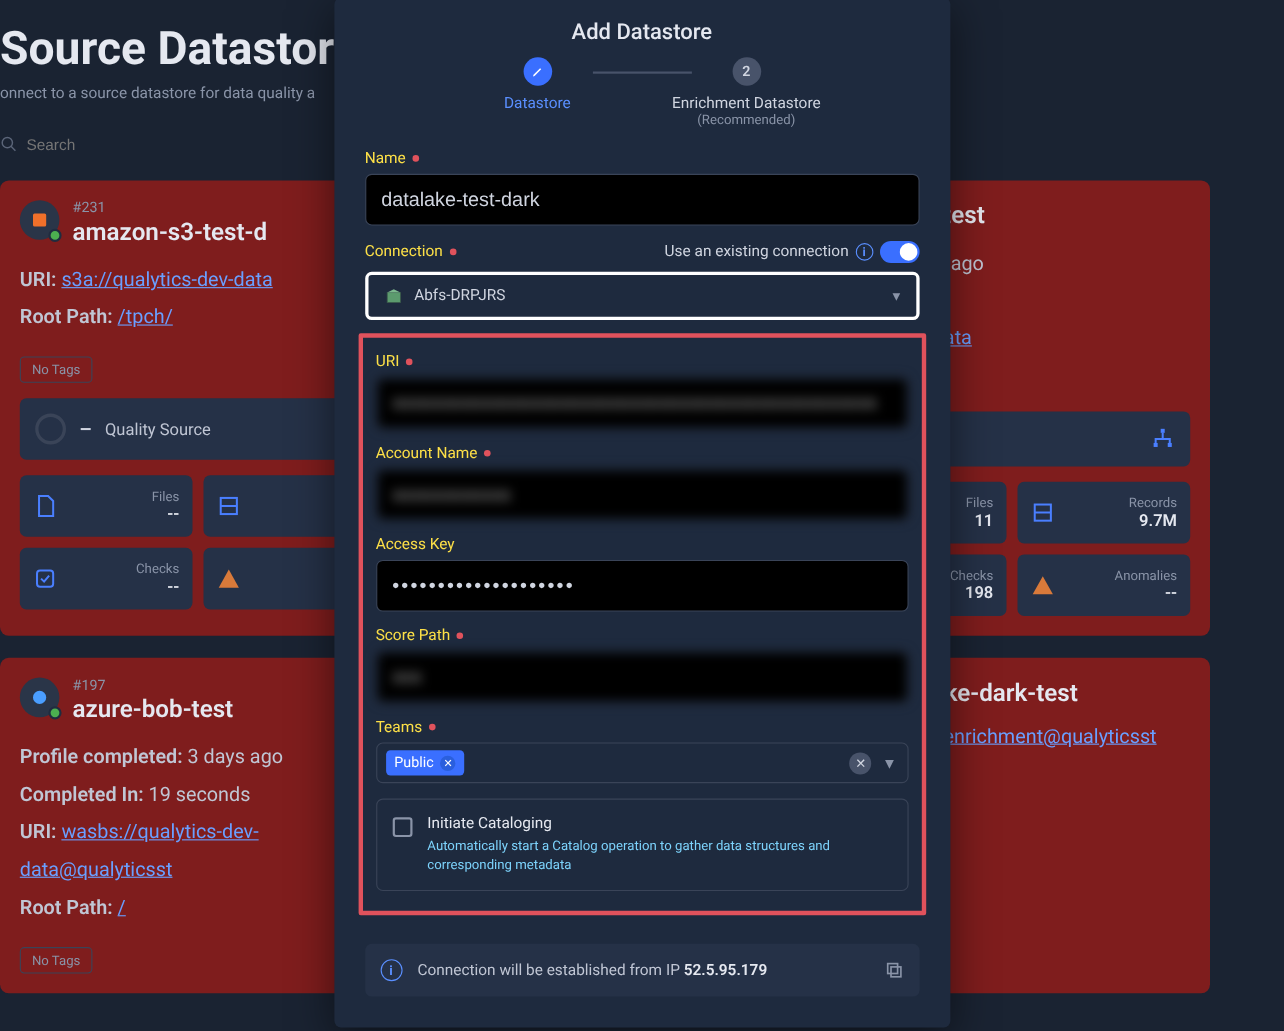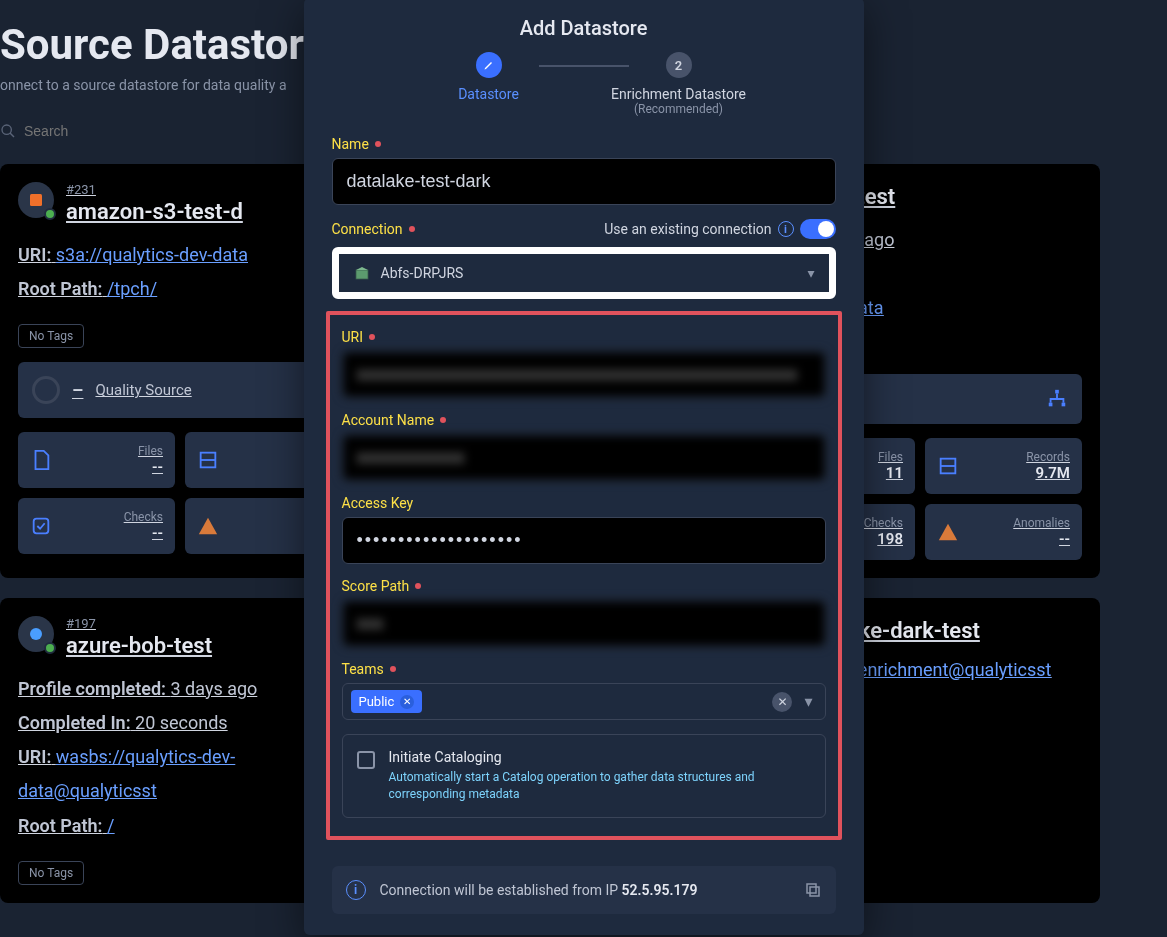--- a/index.html
+++ b/index.html
@@ -15,26 +15,25 @@
 
 
 .page-bg { padding: 20px 0 0 0; filter: blur(0px); }
 .page-title { font-size: 42px; font-weight: 700; color: #e5e8f0; margin-left: 0; }
 .page-subtitle { font-size: 14px; color: #8a94a8; margin-top: 8px; margin-bottom: 30px; }
 .search-row { display:flex; align-items:center; gap:8px; margin: 0 20px 25px 0; }
 .search-icon-bg { width:16px; height:16px; fill:#5a6478; }
 .search-input-bg { background:transparent; border:none; color:#8a94a8; font-size:14px; width:300px; outline:none; }
 .cards-row { display:flex; gap:20px; }
 .card {
-  background: #000000;
+  background: #7f1d1d;
   border-radius: 8px;
   padding: 18px;
   width: 360px;
   flex-shrink: 0;
-  text-decoration: underline;
 }
 .card-head { display:flex; align-items:flex-start; gap:12px; margin-bottom:14px; }
 .card-avatar { width:36px; height:36px; border-radius:50%; background:#2a3548; display:flex; align-items:center; justify-content:center; font-size:14px; color:#f0702a; position:relative; }
 .card-avatar.azure { color:#4a9eff; }
 .card-avatar .dot { position:absolute; bottom:-2px; right:-2px; width:12px; height:12px; border-radius:50%; background:#4caf50; border:2px solid #202c3f; }
 .card-id { font-size:13px; color:#8a94a8; }
 .card-name { font-size:22px; font-weight:600; color:#e5e8f0; margin-top:2px; }
 .card-meta { font-size:18px; line-height:1.9; color:#c0c6d4; margin-bottom:12px; }
 .card-meta b { font-weight:600; }
 .card-meta a { color:#6a9fff; text-decoration:underline; }
@@ -86,21 +85,21 @@
   width:100%; padding:12px 14px; background:#000000; border:1px solid #3a4458;
   border-radius:6px; color:#d0d5e0; font-size:18px; outline:none;
 }
 .fld-input.blur { filter: blur(5px); color:rgba(255,255,255,0.6); }
 .fld-input.masked { letter-spacing:2px; }
 .connection-row { display:flex; align-items:center; justify-content:space-between; margin-bottom:6px; }
 .existing-label { font-size:14px; color:#d0d5e0; display:flex; align-items:center; gap:6px; }
 .info-ico { width:16px; height:16px; border-radius:50%; border:1.5px solid #5a8fff; color:#5a8fff; display:inline-flex; align-items:center; justify-content:center; font-size:11px; font-weight:700; }
 .toggle { width:36px; height:20px; background:#3a6fff; border-radius:10px; position:relative; cursor:pointer; }
 .toggle::after { content:''; width:16px; height:16px; background:#fff; border-radius:50%; position:absolute; top:2px; right:2px; }
-.select-box { display:flex; align-items:center; gap:10px; width:100%; padding:10px 14px; background:#1e2a3e; border:7px solid #ffffff; border-radius:6px; font-size:14px; }
+.select-box { display:flex; align-items:center; gap:10px; width:100%; padding:10px 14px; background:#1e2a3e; border:3px solid #ffffff; border-radius:6px; font-size:14px; }
 .select-box .boxico { width:18px; height:18px; }
 .select-box .chev { margin-left:auto; color:#8a94a8; }
 .red-zone { border:4px solid #e0525c; padding:14px 12px 18px; margin: -2px -6px 26px; border-radius:2px; }
 .chip-field { display:flex; align-items:center; gap:8px; width:100%; padding:6px 8px; background:#1e2a3e; border:1px solid #3a4458; border-radius:6px; }
 .chip { background:#3a6fff; color:#fff; font-size:13px; padding:4px 8px; border-radius:4px; display:flex; align-items:center; gap:6px; }
 .chip-x { width:14px; height:14px; background:#2a5fdd; border-radius:50%; display:flex; align-items:center;justify-content:center; font-size:10px; cursor:pointer; }
 .chip-field .clear { margin-left:auto; width:20px; height:20px; background:#48536a; border-radius:50%; color:#d0d5e0; display:flex; align-items:center; justify-content:center; font-size:12px; cursor:pointer; }
 .chip-field .chev2 { color:#8a94a8; margin-left:4px; margin-right:4px; }
 .check-row { display:flex; gap:14px; padding:14px; border:1px solid #3a4458; border-radius:6px; margin-top:14px; }
 .check-box { width:18px; height:18px; border:2px solid #8a94a8; border-radius:3px; flex-shrink:0; margin-top:2px; cursor:pointer; }
@@ -270,21 +269,21 @@
             </svg>
           <span class="dot"></span>
         </div>
         <div>
           <div class="card-id">#197</div>
           <div class="card-name">azure-bob-test</div>
         </div>
       </div>
       <div class="card-meta">
         <div><b>Profile completed:</b> <span>3 days ago</span></div>
-        <div><b>Completed In:</b> <span>20 seconds</span></div>
+        <div><b>Completed In:</b> <span>19 seconds</span></div>
         <div><b>URI:</b> <a>wasbs://qualytics-dev-data@qualyticsst</a></div>
         <div><b>Root Path:</b> <a>/</a></div>
       </div>
       <span class="tag-chip">No Tags</span>
     </div>
 
     <div style="width:380px"></div>
 
     <div class="card" style="width:360px; margin-left:-40px;">
       <div class="card-name">ure-datalake-dark-test</div>

